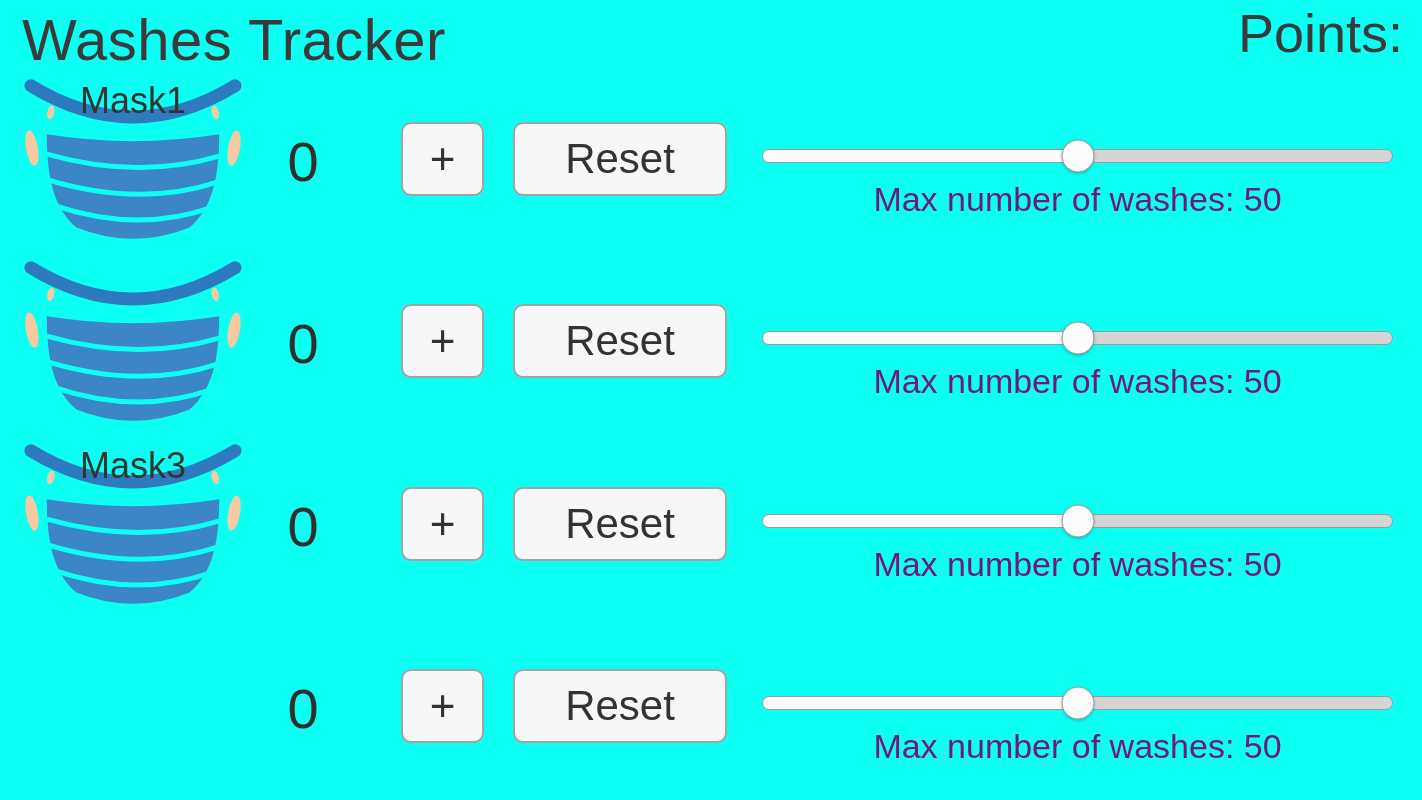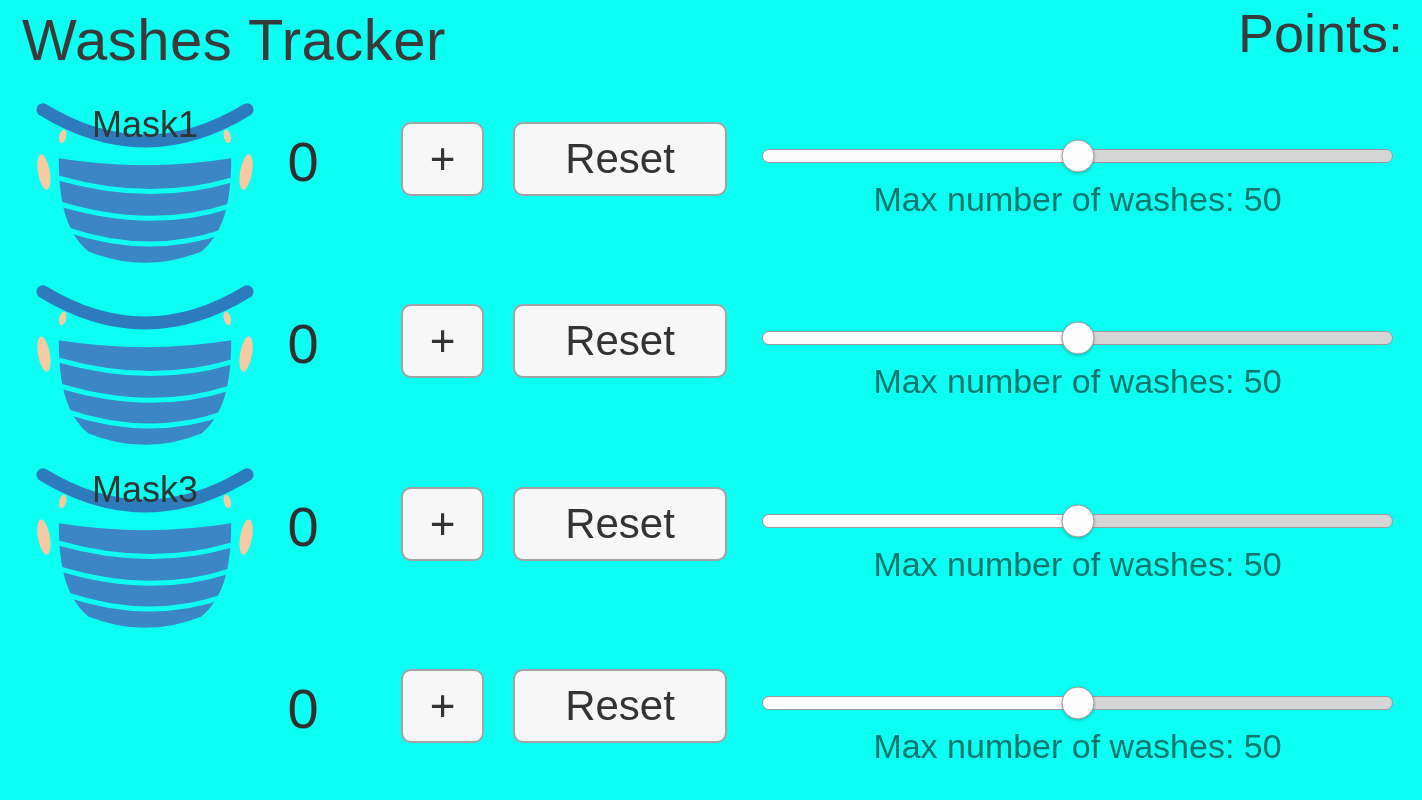--- a/index.html
+++ b/index.html
@@ -34,21 +34,21 @@
   }
   .points{
     position:absolute;right:19px;top:2px;
     display:flex;align-items:center;
     font-size:54px;line-height:1.15;color:var(--text);
   }
   .points .points-value{margin-top:9px;}
 
   
   .row{position:absolute;left:0;width:1422px;height:182px;}
-  .mask{position:absolute;left:36px;top:0;width:218px;height:168px;margin-top:24px;}
+  .mask{position:absolute;left:24px;top:0;width:218px;height:168px;}
   .mask svg{position:absolute;inset:0;width:100%;height:100%;}
   .mask-label{
     position:absolute;left:0;top:2px;width:100%;
     text-align:center;font-size:36px;color:#333;
   }
   .count{
     position:absolute;left:268px;top:51px;width:70px;
     text-align:center;font-size:56px;color:#2f2f2f;
   }
   .btn{
@@ -81,21 +81,21 @@
     position:absolute;top:50%;width:33px;height:33px;
     transform:translate(-50%,-50%);
     background:var(--thumb);
     border:1px solid var(--track-border);
     border-radius:50%;
     box-shadow:0 1px 3px rgba(0,0,0,0.25);
     cursor:grab;
   }
   .max-text{
     position:absolute;left:762px;top:102px;width:631px;
-    text-align:center;font-size:34px;color:#0f766e;
+    text-align:center;font-size:34px;color:#701a75;
   }
 </style>
 </head>
 <body>
 
 <div class="stage">
 
   <div>
     <div class="title">Washes Tracker</div>
     <div class="points">

